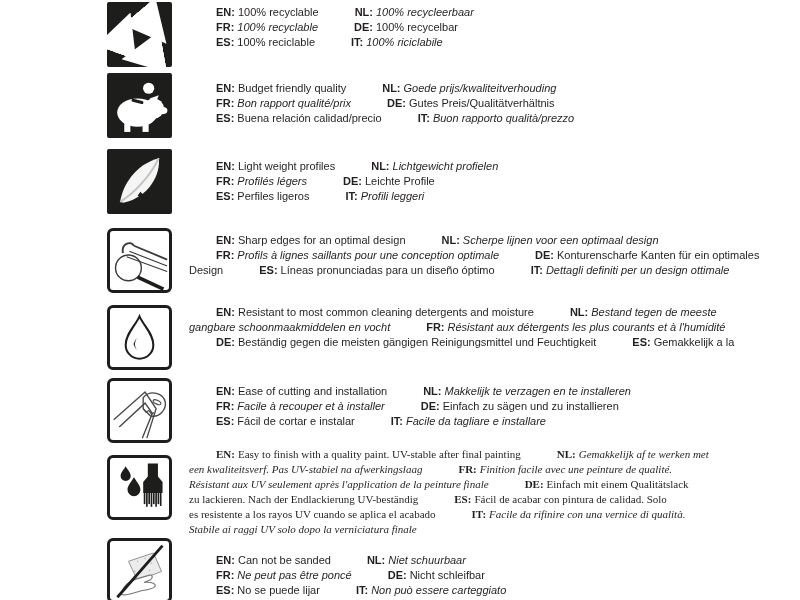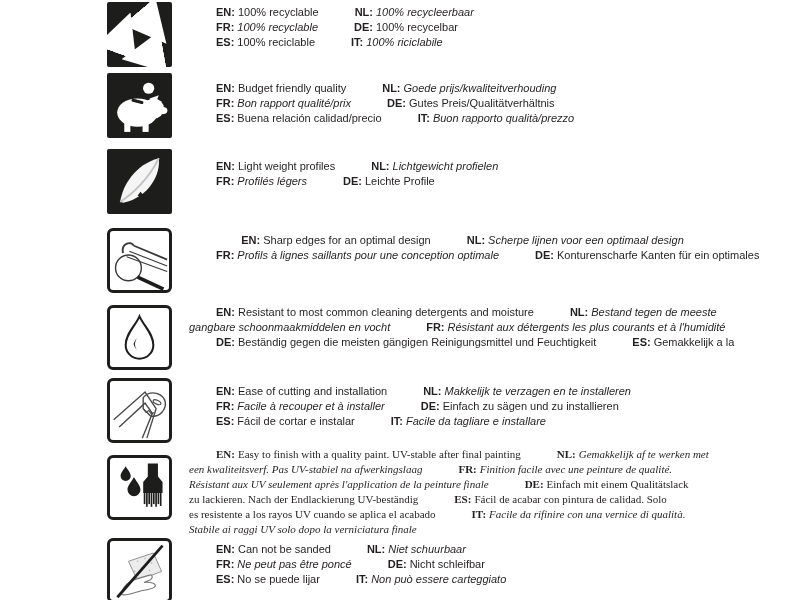--- a/index.html
+++ b/index.html
@@ -67,38 +67,40 @@
       <span class="icon solid">
         <svg viewBox="0 0 64 64">
           <path d="M13 52 C15 36 28 15 51 9 C53 24 42 47 16 53 Z" fill="#f5f5f5"></path>
           <path d="M13 52 C26 44 42 28 51 9" stroke="#c4c4c4" stroke-width="2" fill="none"></path>
           <path d="M33 42 L38 48 L30 46 Z" fill="#1d1d1b"></path>
         </svg>
       </span>
       <div class="text" style="top: 10px;">
         <div class="line"><span class="seg"><b class="lbl">EN:</b><span class="txt">Light weight profiles</span></span><span class="seg"><b class="lbl">NL:</b><span class="txt it">Lichtgewicht profielen</span></span></div>
         <div class="line"><span class="seg"><b class="lbl">FR:</b><span class="txt it">Profilés légers</span></span><span class="seg"><b class="lbl">DE:</b><span class="txt">Leichte Profile</span></span></div>
+        <div class="line"><span class="seg"><b class="lbl">ES:</b><span class="txt">Perfiles ligeros</span></span><span class="seg"><b class="lbl">IT:</b><span class="txt it">Profili leggeri</span></span></div>
       </div>
     </div>
     <div class="row" style="top: 228px;">
       <span class="icon outline">
         <svg viewBox="0 0 64 64">
           <g stroke="#3a3a3a" fill="none">
             <path d="M14 24 C12 14 22 10 26 16" stroke-width="2"></path>
             <line x1="26" y1="16" x2="62" y2="31" stroke-width="2"></line>
             <line x1="21" y1="22" x2="62" y2="38" stroke-width="1.2"></line>
             <line x1="18" y1="28" x2="62" y2="44" stroke-width="1.2"></line>
             <circle cx="20" cy="40" r="14" stroke-width="1.5"></circle>
             <line x1="30" y1="50" x2="58" y2="63" stroke-width="4" stroke="#1d1d1b"></line>
           </g>
         </svg>
       </span>
-      <div class="text" style="top: 5px; text-align: center;">
+      <div class="text" style="top: 5px;">
         <div class="line"><span class="seg"><b class="lbl">EN:</b><span class="txt">Sharp edges for an optimal design</span></span><span class="seg"><b class="lbl">NL:</b><span class="txt it">Scherpe lijnen voor een optimaal design</span></span></div>
         <div class="line"><span class="seg"><b class="lbl">FR:</b><span class="txt it">Profils à lignes saillants pour une conception optimale</span></span><span class="seg"><b class="lbl">DE:</b><span class="txt">Konturenscharfe Kanten für ein optimales</span></span></div>
+        <div class="line"><span class="seg"><span class="txt">Design</span></span><span class="seg"><b class="lbl">ES:</b><span class="txt">Líneas pronunciadas para un diseño óptimo</span></span><span class="seg"><b class="lbl">IT:</b><span class="txt it">Dettagli definiti per un design ottimale</span></span></div>
       </div>
     </div>
     <div class="row" style="top: 305px;">
       <span class="icon outline">
         <svg viewBox="0 0 64 64">
           <path d="M32 9 C27 20 17 28 17 40 a15 15 0 0 0 30 0 C47 28 37 20 32 9 Z" fill="none" stroke="#1d1d1b" stroke-width="2.2"></path>
           <path d="M30 32 a9.5 9.5 0 0 0 0 14 a12.5 12.5 0 0 1 -4.5 -7 a12.5 12.5 0 0 1 4.5 -7 z" fill="#1d1d1b"></path>
         </svg>
       </span>
       <div class="text" style="top: 0px;">
@@ -161,19 +163,19 @@
             <circle cx="38" cy="19" r="0.9"></circle>
             <circle cx="45" cy="24" r="0.9"></circle>
             <circle cx="35" cy="29" r="0.9"></circle>
             <circle cx="43" cy="32" r="0.9"></circle>
             <circle cx="27" cy="33" r="0.9"></circle>
           </g>
           <path d="M12 58 C14 49 21 43 29 41 L43 37 C46 36 47 40 44 42 L37 45 C44 44 50 46 49 49 C48 52 41 53 34 54 C26 56 18 60 12 58 Z" fill="#ffffff" stroke="#777777" stroke-width="1.3"></path>
           <line x1="57" y1="5" x2="8" y2="61" stroke="#1d1d1b" stroke-width="3"></line>
         </svg>
       </span>
-      <div class="text" style="top: 4px;">
+      <div class="text" style="top: 15px;">
         <div class="line"><span class="seg"><b class="lbl">EN:</b><span class="txt">Can not be sanded</span></span><span class="seg"><b class="lbl">NL:</b><span class="txt it">Niet schuurbaar</span></span></div>
         <div class="line"><span class="seg"><b class="lbl">FR:</b><span class="txt it">Ne peut pas être poncé</span></span><span class="seg"><b class="lbl">DE:</b><span class="txt">Nicht schleifbar</span></span></div>
         <div class="line"><span class="seg"><b class="lbl">ES:</b><span class="txt">No se puede lijar</span></span><span class="seg"><b class="lbl">IT:</b><span class="txt it">Non può essere carteggiato</span></span></div>
       </div>
     </div>
   </div>
 
 </body></html>

